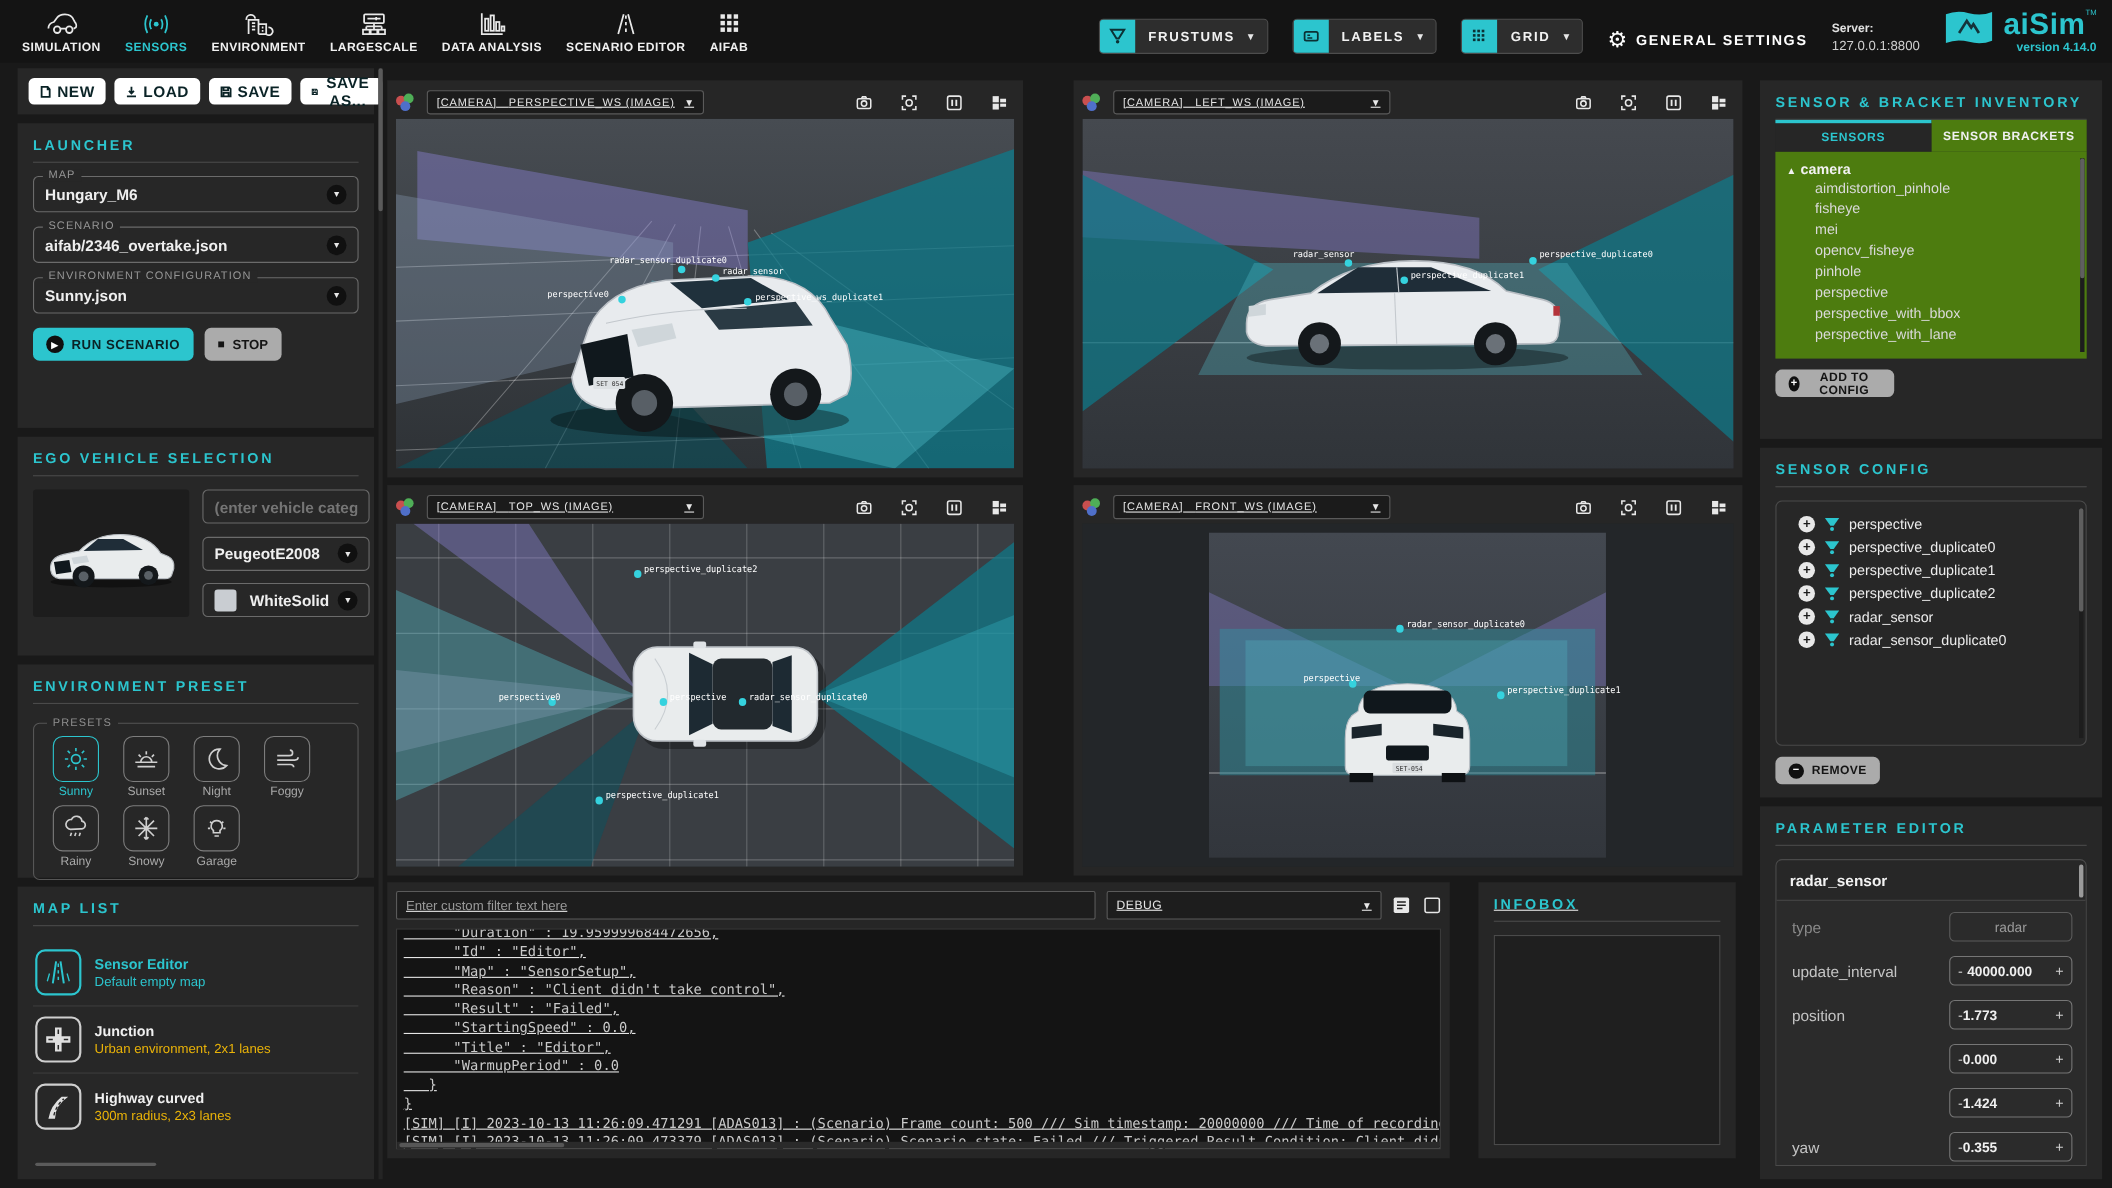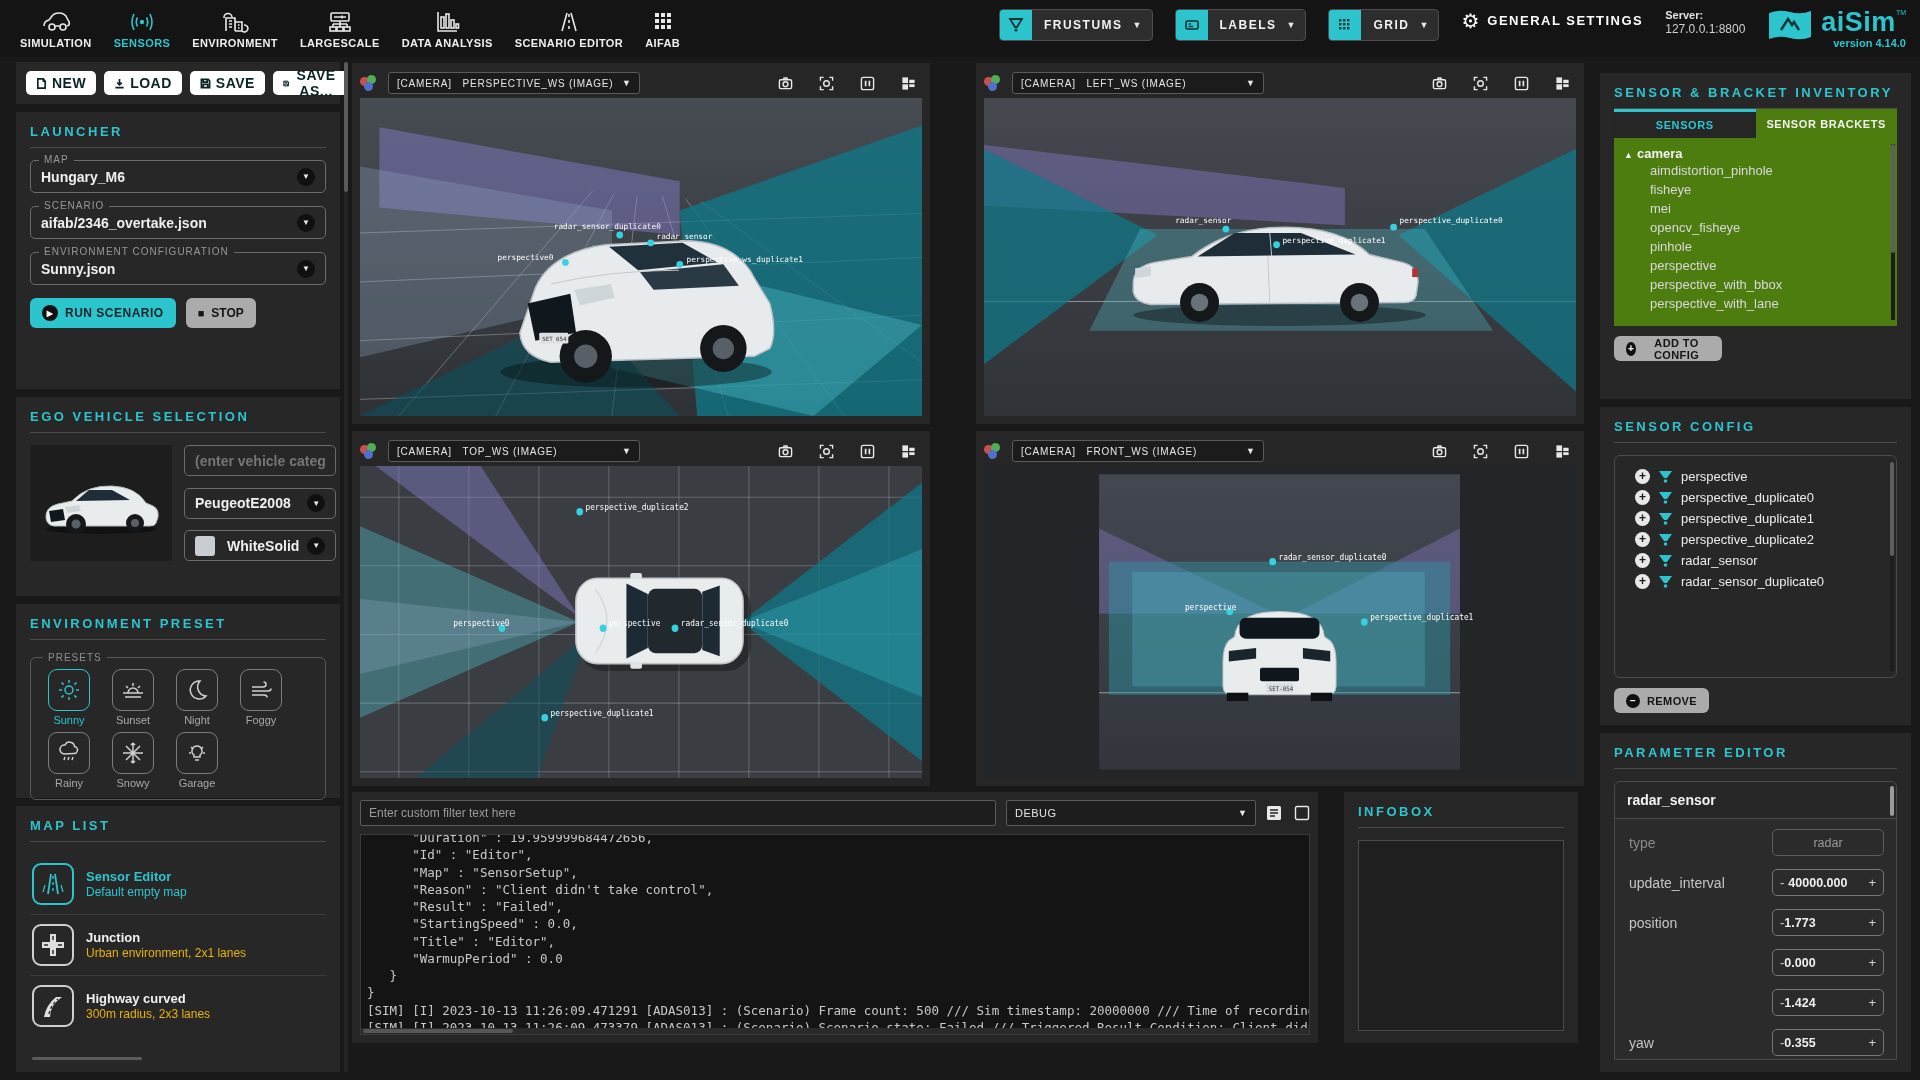--- a/index.html
+++ b/index.html
@@ -9,21 +9,21 @@
 
   
   .topbar { position:absolute; left:0; top:0; width:1920px; height:57px; background:#141414;
     display:flex; align-items:center; padding:0 14px; }
   .nav { display:flex; gap:10px; align-items:flex-end; }
   .nav-item { display:flex; flex-direction:column; align-items:center; gap:2px; padding:4px 6px; cursor:pointer; }
   .nav-item svg { width:30px; height:26px; stroke:#e8e8e8; fill:none; stroke-width:1.6; }
   .nav-item .nav-label { font-size:11px; font-weight:bold; letter-spacing:.4px; color:#f0f0f0; }
   .nav-item.active svg { stroke:#2cc5ce; }
   .nav-item.active .nav-label { color:#2cc5ce; }
-  .top-right { margin-left:auto; display:flex; align-items:flex-start; gap:22px; }
+  .top-right { margin-left:auto; display:flex; align-items:flex-end; gap:22px; }
   .toggle-btn { display:flex; align-items:center; background:#2d2d2d; border:1px solid #4d4d4d;
     border-radius:4px; height:32px; overflow:hidden; cursor:pointer; }
   .toggle-icon { width:32px; height:32px; background:#2cc5ce; display:flex; align-items:center; justify-content:center; }
   .toggle-label { font-size:12px; font-weight:bold; letter-spacing:1.5px; color:#f2f2f2; padding:0 10px 0 12px; }
   .caret { font-size:9px; color:#e8e8e8; padding-right:10px; }
   .settings { display:flex; align-items:center; gap:8px; cursor:pointer; }
   .gear { font-size:20px; color:#fff; }
   .settings-label { font-size:13px; font-weight:bold; letter-spacing:1.5px; color:#fff; }
   .server { line-height:1.25; }
   .server-label { font-size:11px; font-weight:bold; color:#e0e0e0; }
@@ -92,21 +92,21 @@
   .map-icon { width:42px; height:42px; border:2px solid #cfcfcf; border-radius:9px; flex:none;
     display:flex; align-items:center; justify-content:center; }
   .map-icon svg { width:26px; height:26px; }
   .map-name { font-size:13px; font-weight:bold; color:#f0f0f0; }
   .map-desc { font-size:12px; color:#eab308; margin-top:1px; }
   .map-item.sel .map-icon { border-color:#2cc5ce; }
   .map-item.sel .map-name, .map-item.sel .map-desc { color:#2cc5ce; }
   .map-hscroll { height:3px; width:110px; background:#5b5b5b; border-radius:2px; margin:6px 0 0 2px; }
 
   
-  .center-col { position:absolute; left:352px; top:52px; width:1232px; bottom:8px; }
+  .center-col { position:absolute; left:352px; top:62px; width:1232px; bottom:8px;text-decoration:underline; }
   .vp-grid { margin-top:11px; display:grid; grid-template-columns:578px 608px; column-gap:46px;
     grid-template-rows:361px 355px; row-gap:7px; }
   .viewport { background:#262626; padding:5px 8px 8px; display:flex; flex-direction:column; }
   .vp-head { height:30px; display:flex; align-items:center; gap:10px; }
   .rgb-icon { position:relative; width:18px; height:16px; flex:none; }
   .rgb-icon i { position:absolute; width:9px; height:9px; border-radius:50%; }
   .vp-title { display:flex; align-items:center; background:#1b1b1b; border:1px solid #5a5a5a; border-radius:3px;
     height:22px; padding:0 8px; width:252px; cursor:pointer; }
   .vp-title-text { font-size:10px; letter-spacing:.8px; color:#e6e6e6; white-space:nowrap; }
   .vp-title .caret { margin-left:auto; padding:0; }

